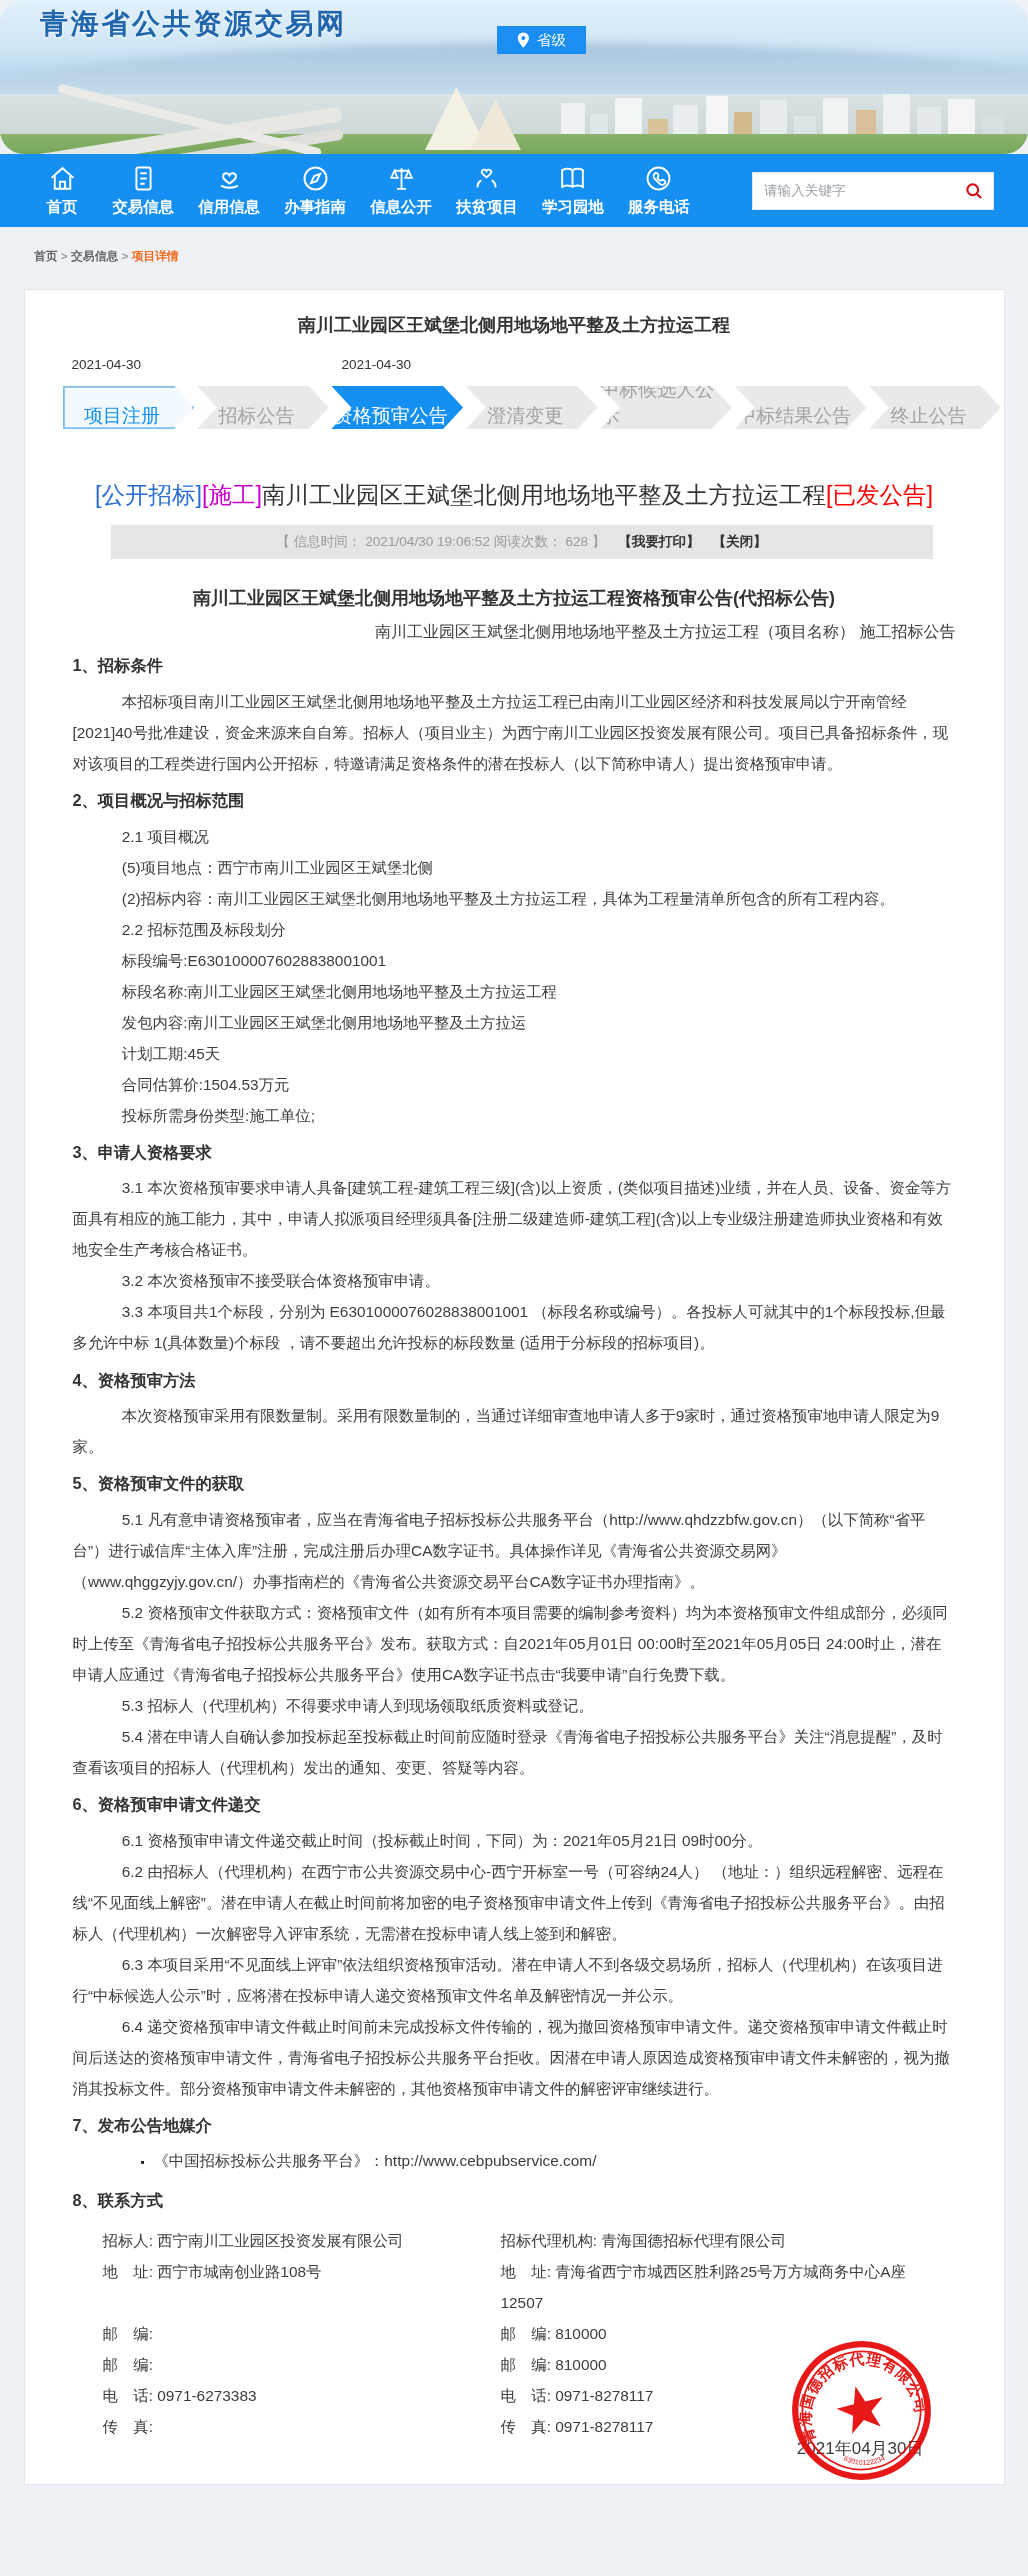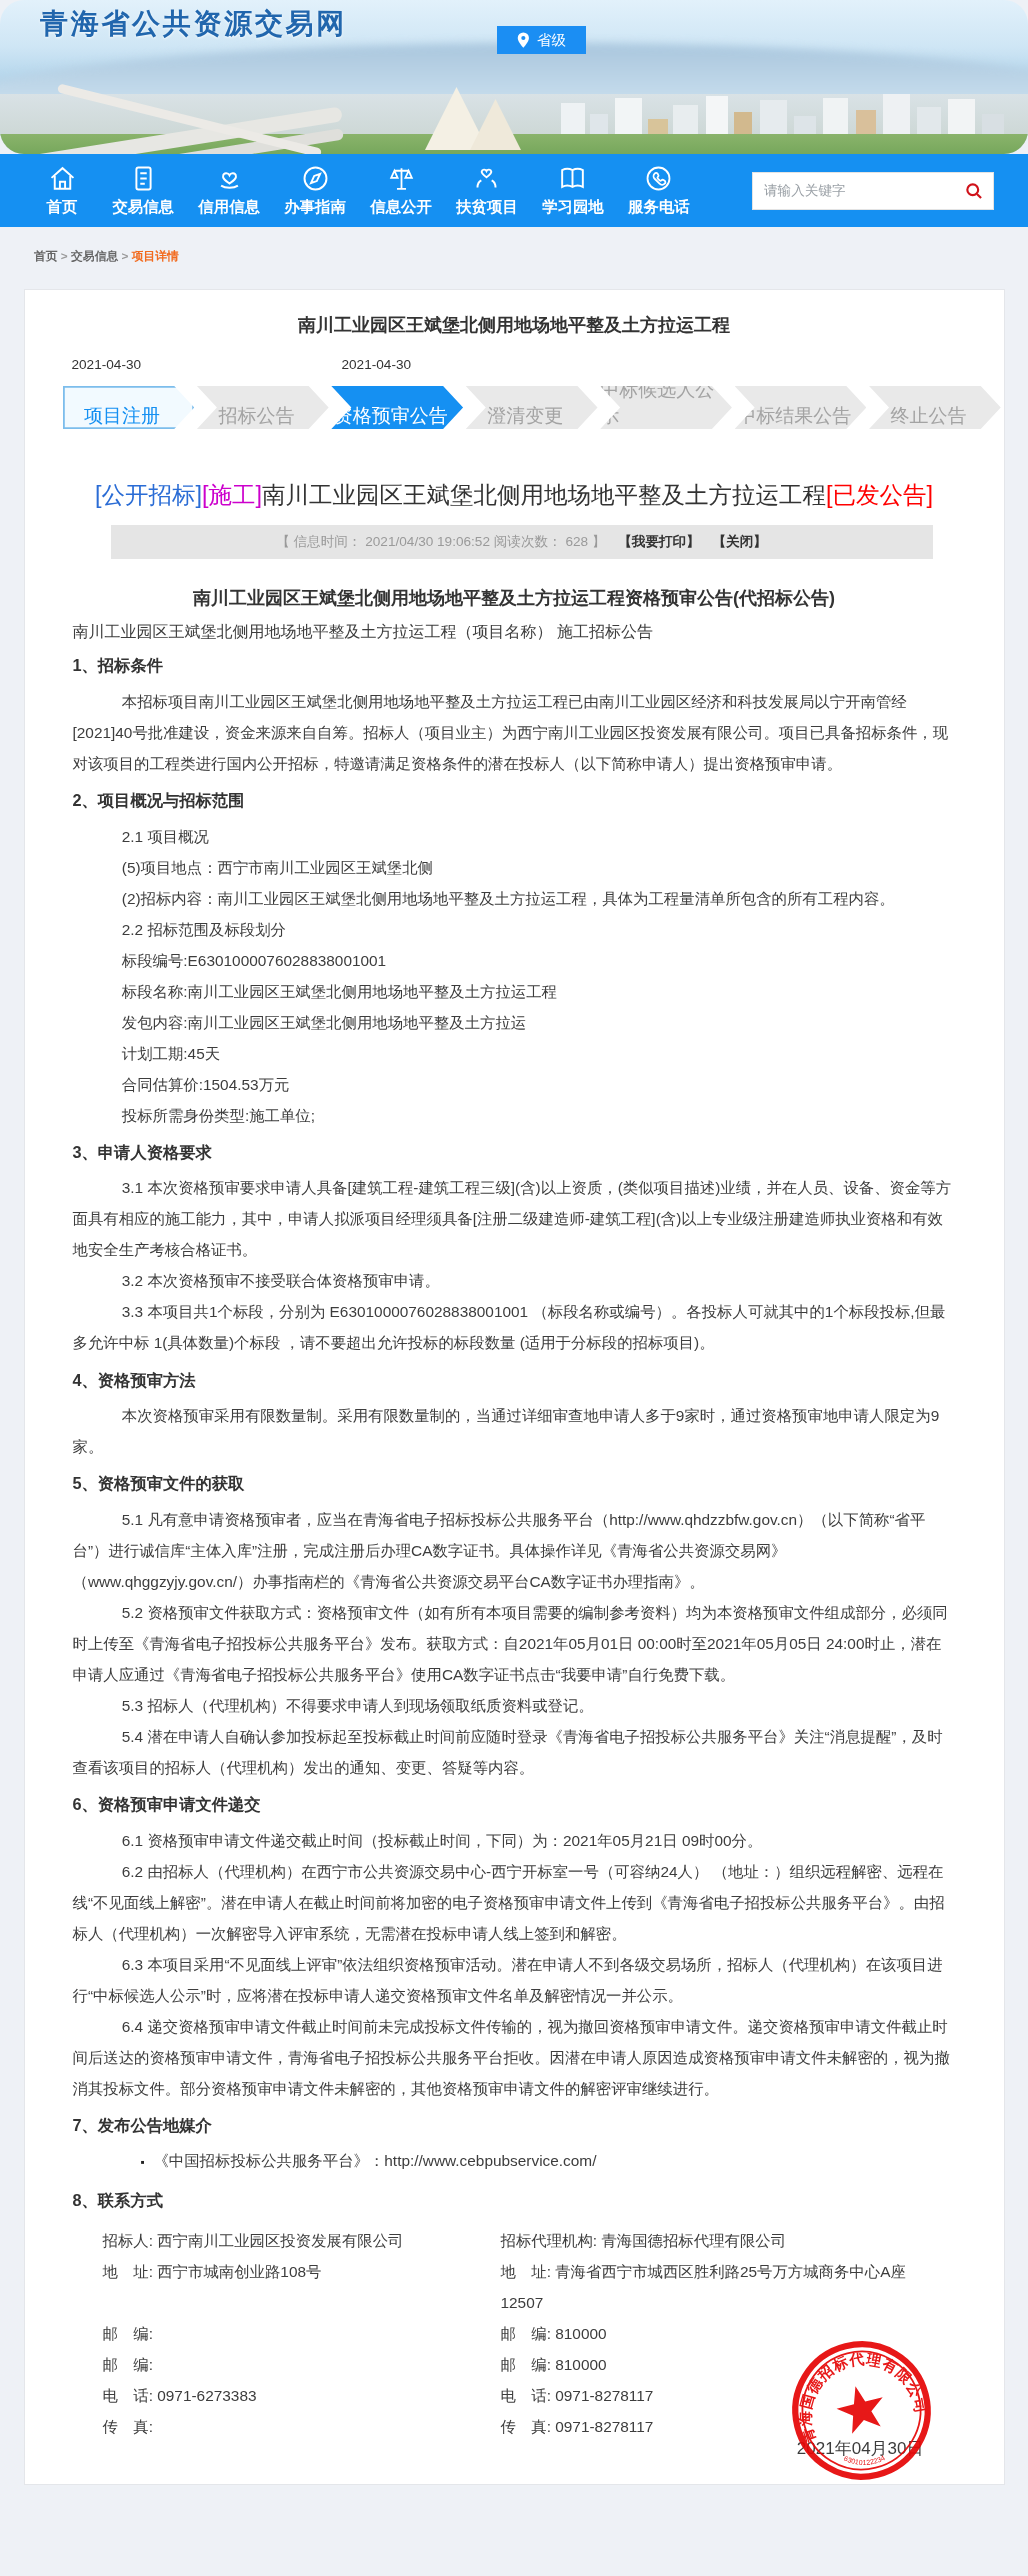--- a/index.html
+++ b/index.html
@@ -69,21 +69,21 @@
   .ann-blue{color:#2a6cd5;}
   .ann-magenta{color:#cc00cc;}
   .ann-red{color:#ff0000;}
   .info-bar{margin:14.5px 71px 0 86px;height:34px;background:#e5e5e5;display:flex;align-items:center;
     justify-content:center;font-size:13.6px;gap:12.7px;}
   .info-meta{color:#9a9a9a;}
   .info-btn{color:#333;cursor:pointer;font-weight:700;}
   
   .doc{margin:0 48px;color:#3d3d3d;font-size:15.4px;}
   .doc-title{margin:27px 0 0;text-align:center;font-size:18px;font-weight:700;color:#333;line-height:1.4;}
-  .doc-sub{margin:11px 0 7.2px;text-align:left;font-size:16px;color:#3d3d3d;}
+  .doc-sub{margin:11px 0 7.2px;text-align:right;font-size:16px;color:#3d3d3d;}
   .doc-h{font-size:16.3px;font-weight:700;color:#333;margin:6.3px 0 4.5px;line-height:1.9;}
   .doc-p{margin:0;text-indent:3.2em;line-height:31px;}
   .doc-l{margin:0 0 0 3.2em;line-height:31px;}
   .doc-b{margin:0 0 0 4.4em;line-height:31px;}
   .doc-b::before{content:"▪";font-size:11.8px;margin-right:9px;color:#222;}
   
   .contacts{margin:9px 78px 0;font-size:15.4px;color:#3d3d3d;}
   .c-row{display:flex;}
   .c-left{width:398px;line-height:31px;}
   .c-right{flex:1;line-height:31px;}

